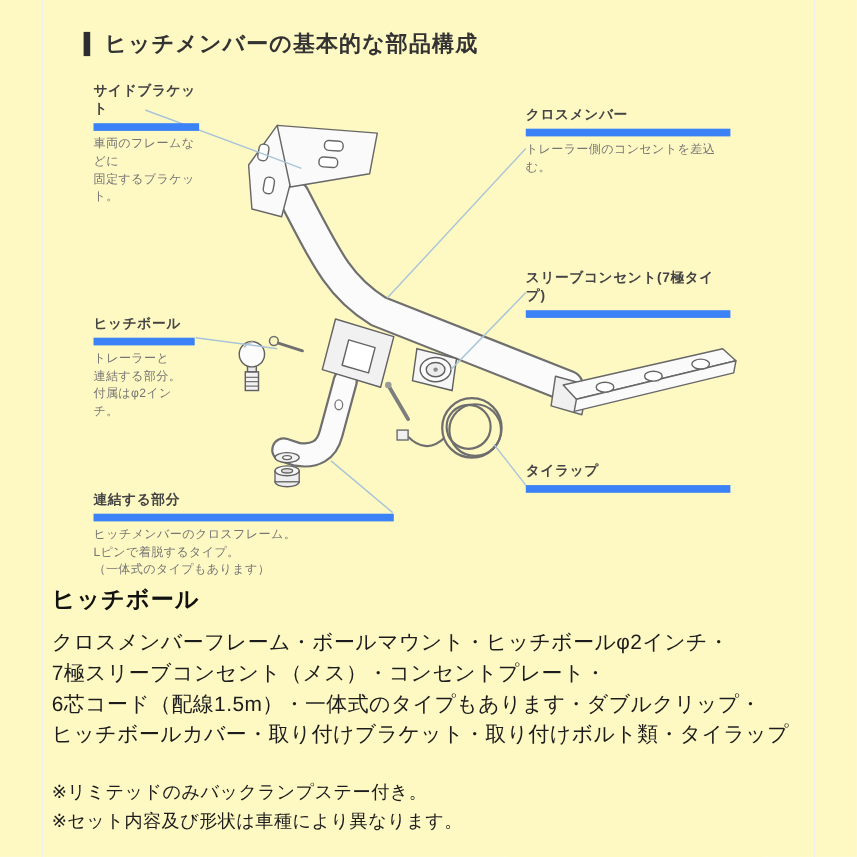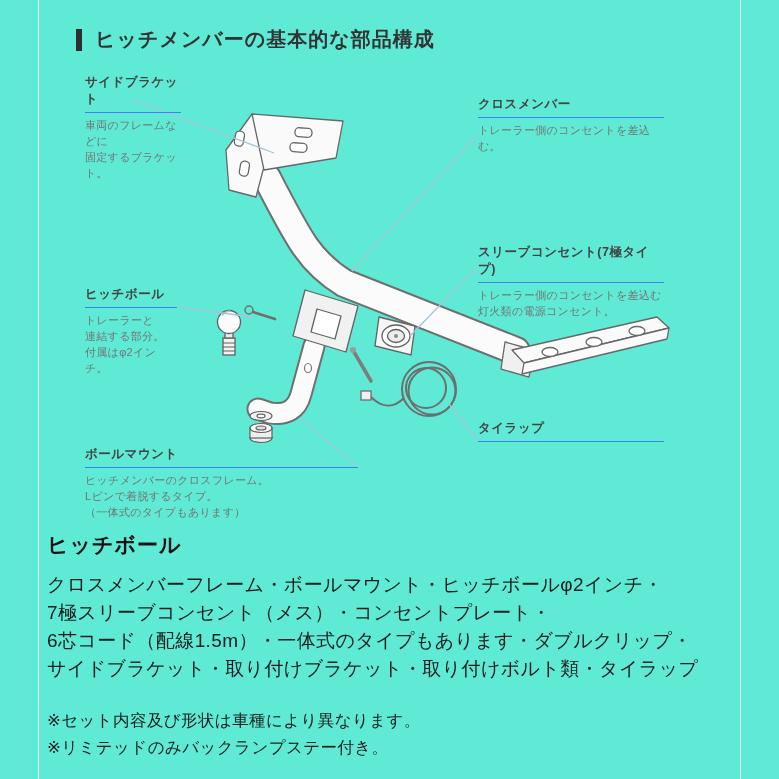--- a/index.html
+++ b/index.html
@@ -1,30 +1,30 @@
 <!DOCTYPE html>
 <html><head>
 <meta charset="utf-8">
 <style>
   html,body{margin:0;padding:0;background:#ffffff;}
   body{font-family:"Liberation Sans","DejaVu Sans",sans-serif;color:#333;}
-  .page{position:relative;width:779px;height:779px;background:#5eead4;overflow:hidden;}
+  .page{position:relative;width:779px;height:779px;background:#fef9c3;overflow:hidden;}
   .edge{position:absolute;top:0;bottom:0;width:1px;background:#efefef;}
   .edge.left{left:38px;}
   .edge.right{left:740px;}
 
   .page-header{position:absolute;left:76px;top:26px;display:flex;align-items:center;}
   .accent-bar{display:inline-block;width:6px;height:22px;background:#2e2e2e;margin-right:13px;}
   .page-title{font-size:20px;font-weight:bold;color:#333;margin:0;letter-spacing:1px;}
 
   svg.diagram{position:absolute;left:0;top:0;}
 
   .label{position:absolute;}
   .label .t{font-size:12.5px;font-weight:bold;color:#444;padding-bottom:4px;
-            border-bottom:1px solid #3b82f6;letter-spacing:.5px;}
+            border-bottom:7px solid #3b82f6;letter-spacing:.5px;}
   .label .d{margin-top:5px;font-size:11px;color:#757575;line-height:1.45;
             white-space:pre-line;letter-spacing:.3px;}
   #lbl-side{left:85px;top:74px;width:96px;}
   #lbl-cross{left:478px;top:96px;width:186px;}
   #lbl-sleeve{left:478px;top:244px;width:186px;}
   #lbl-ball{left:85px;top:286px;width:92px;}
   #lbl-harness{left:478px;top:420px;width:186px;}
   #lbl-mount{left:85px;top:446px;width:273px;}
 
   .kit{position:absolute;left:47px;top:531px;width:705px;color:#111;}
@@ -142,47 +142,45 @@
 固定するブラケット。</div>
   </div>
 
   <div class="label" id="lbl-cross">
     <div class="t">クロスメンバー</div>
     <div class="d">トレーラー側のコンセントを差込む。</div>
   </div>
 
   <div class="label" id="lbl-sleeve">
     <div class="t">スリーブコンセント(7極タイプ)</div>
-    <div class="d">トレーラー側のコンセントを差込む
-灯火類の電源コンセント。</div>
   </div>
 
   <div class="label" id="lbl-ball">
     <div class="t">ヒッチボール</div>
     <div class="d">トレーラーと
 連結する部分。
 付属はφ2インチ。</div>
   </div>
 
   <div class="label" id="lbl-harness">
     <div class="t">タイラップ</div>
   </div>
 
   <div class="label" id="lbl-mount">
-    <div class="t">ボールマウント</div>
+    <div class="t">連結する部分</div>
     <div class="d">ヒッチメンバーのクロスフレーム。
 Lピンで着脱するタイプ。
 （一体式のタイプもあります）</div>
   </div>
 
   <section class="kit">
     <h2>ヒッチボール</h2>
     <p>クロスメンバーフレーム・ボールマウント・ヒッチボールφ2インチ・</p>
     <p>7極スリーブコンセント（メス）・コンセントプレート・</p>
     <p>6芯コード（配線1.5m）・一体式のタイプもあります・ダブルクリップ・</p>
-    <p>サイドブラケット・取り付けブラケット・取り付けボルト類・タイラップ</p>
+    <p>ヒッチボールカバー・取り付けブラケット・取り付けボルト類・タイラップ</p>
     <div class="notes">
+      <p>※リミテッドのみバックランプステー付き。</p>
       <p>※セット内容及び形状は車種により異なります。</p>
-      <p>※リミテッドのみバックランプステー付き。</p>
     </div>
   </section>
 
 </div>
 
 </body></html>

